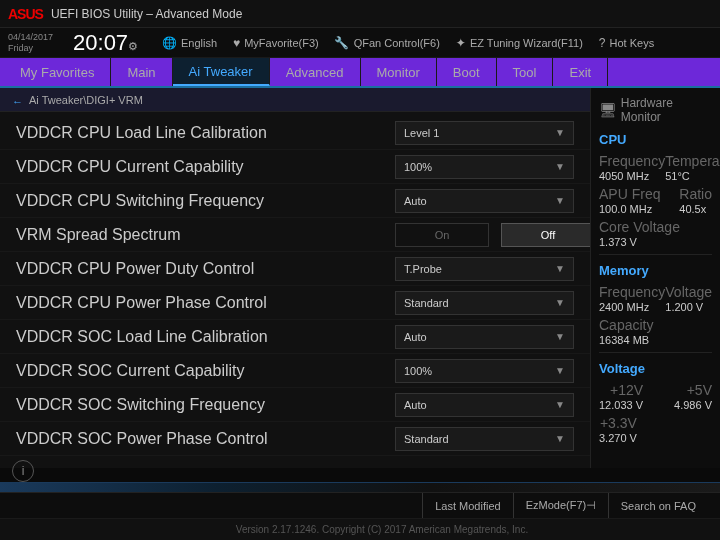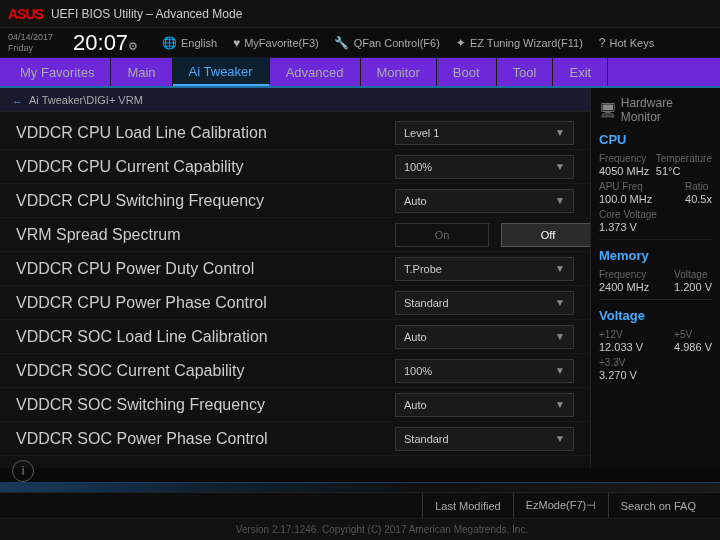--- a/index.html
+++ b/index.html
@@ -206,23 +206,24 @@
     .hw-row {
       display: flex;
       justify-content: space-between;
       margin-bottom: 4px;
     }
     .hw-col {
       display: flex;
       flex-direction: column;
     }
     .hw-label {
-      font-size: 10px;
+      font-size: 14px;
       color: #666;
       margin-bottom: 1px;
+      text-align: right;
     }
     .hw-value {
       font-size: 11px;
       color: #ccc;
     }
     .hw-divider {
       border: none;
       border-top: 1px solid #222;
       margin: 6px 0;
     }
@@ -497,20 +498,26 @@
     <div class="hw-row">
       <div class="hw-col">
         <span class="hw-label">Frequency</span>
         <span class="hw-value">2400 MHz</span>
       </div>
       <div class="hw-col">
         <span class="hw-label">Voltage</span>
         <span class="hw-value">1.200 V</span>
       </div>
     </div>
+    <div class="hw-row">
+      <div class="hw-col">
+        <span class="hw-label">Capacity</span>
+        <span class="hw-value">16384 MB</span>
+      </div>
+    </div>
 
     <hr class="hw-divider">
 
     <div class="hw-section-title volt-title">Voltage</div>
     <div class="hw-row">
       <div class="hw-col">
         <span class="hw-label">+12V</span>
         <span class="hw-value">12.033 V</span>
       </div>
       <div class="hw-col">

